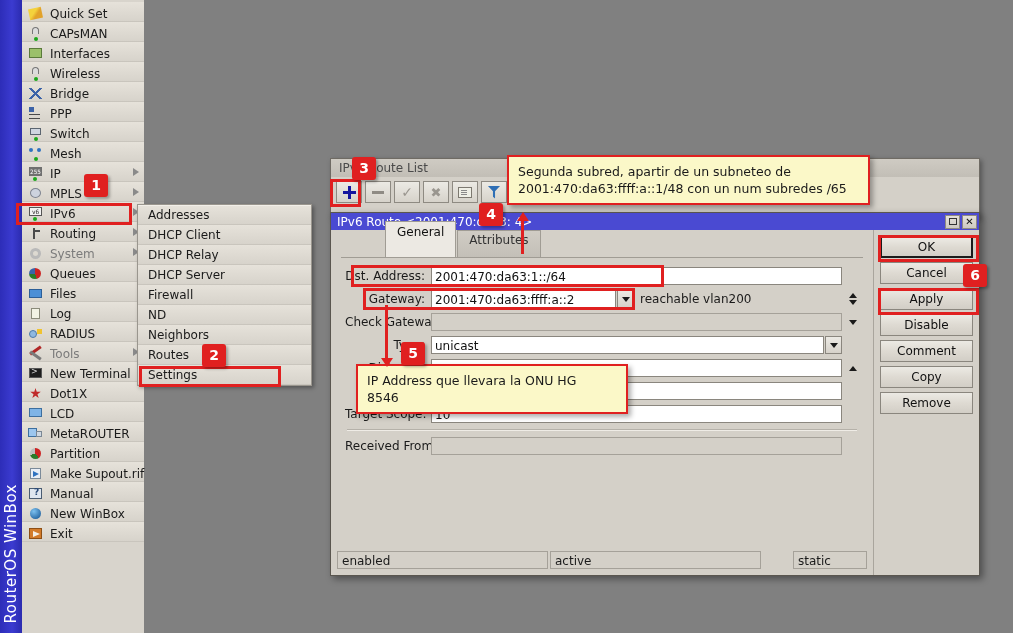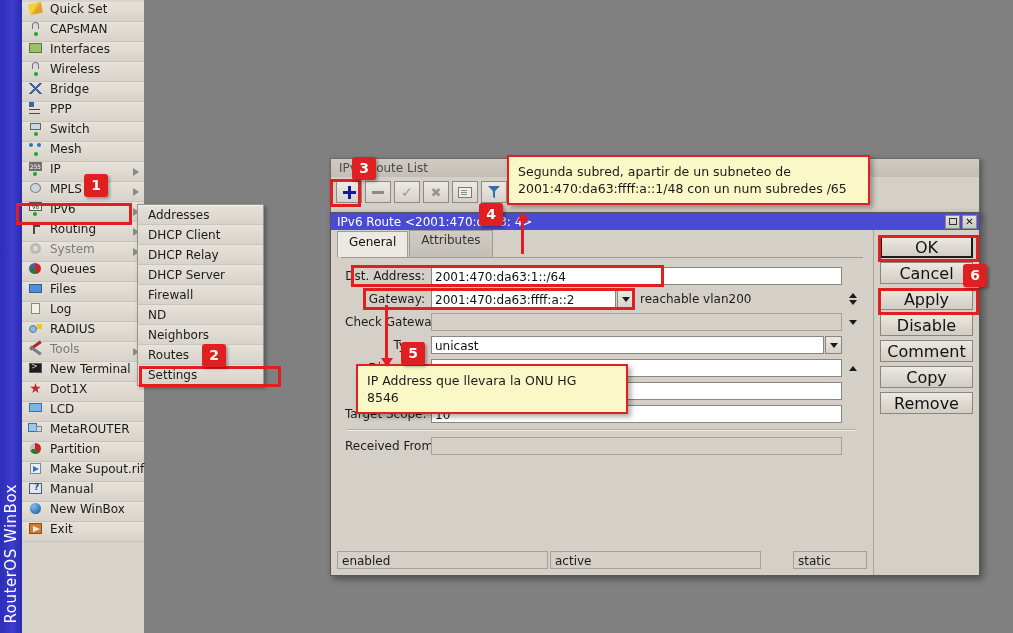--- a/index.html
+++ b/index.html
@@ -23,21 +23,21 @@
   }
   #winbox-brand .brand-text{
     position:absolute; left:50%; bottom:10px;
     transform-origin:center; transform:translateX(-50%) rotate(180deg);
     writing-mode:vertical-rl;
     color:#fff; font-size:15px; letter-spacing:.5px; white-space:nowrap;
     font-family:"DejaVu Sans","Liberation Sans",sans-serif;
   }
   #menu-main{ flex:1 1 auto; background:#d8d4cc; padding-top:2px; }
   .menu-row{
-    position:relative; height:20px; display:flex; align-items:flex-start;
+    position:relative; height:20px; display:flex; align-items:flex-end;
     padding-left:6px; border-bottom:1px solid #c9c5bd;
     background:linear-gradient(to bottom,#e6e2da 0%,#d7d3cb 100%);
     cursor:default;
   }
   .menu-row .mi-ico{
     width:16px; height:14px; flex:0 0 16px; margin-right:6px;
     position:relative; display:inline-block;
   }
   .menu-row .mi-label{ font-size:12px; color:#1a1a1a; white-space:nowrap; }
   .menu-row.dim .mi-label{ color:#7b7b7b; }
@@ -99,21 +99,21 @@
   .ic-rout:before{content:"";position:absolute;left:4px;top:0;width:2px;height:11px;background:#4a4a4a;}
   .ic-rout:after{content:"";position:absolute;left:4px;top:2px;width:7px;height:2px;background:#4a4a4a;}
   .ic-gear{left:2px;top:1px;width:11px;height:11px;border-radius:50%;
     border:3px solid #b9b9b9;}
   .ic-queue{left:1px;top:1px;width:12px;height:11px;border-radius:50%;
     background:conic-gradient(#c22 0 45%,#2a7a2a 45% 75%,#3c63a8 75% 100%);}
   .ic-antenna{left:4px;top:0px;width:7px;height:7px;border-radius:50% 50% 0 0;border:1px solid #777;border-bottom:none;background:#dcdcdc;}
 
   
   #menu-sub{
-    position:absolute; left:137px; top:204px; width:127px;
+    position:absolute; left:137px; top:204px; width:175px;
     background:#b91c1c; border:1px solid #9a968e;
     box-shadow:2px 2px 4px rgba(0,0,0,.35);
     text-align:right;
   }
   .sub-row{
     height:20px; display:flex; align-items:center; padding-left:10px;
     border-bottom:1px solid #c9c5bd;
     background:linear-gradient(to bottom,#e6e2da 0%,#d7d3cb 100%);
     font-size:12px; color:#1a1a1a; cursor:default;
   }
@@ -170,34 +170,34 @@
   #dlg-body{ position:relative; height:calc(100% - 17px); display:flex; }
   #dlg-left{ flex:1 1 auto; position:relative; padding:6px 0 0 0; }
   #dlg-right{
     width:106px; flex:0 0 106px; border-left:1px solid #a9a59d;
     padding:6px 6px 0 6px; background:#d4d0c8;
   }
   .dlg-btn{
     width:100%; height:22px; margin-bottom:4px;
     border:1px solid #8a867e;
     background:linear-gradient(to bottom,#eceae4 0%,#dedad2 50%,#d2cec6 100%);
-    font-size:16px; font-family:"DejaVu Sans","Liberation Sans",sans-serif;
+    font-size:12px; font-family:"DejaVu Sans","Liberation Sans",sans-serif;
     color:#111; display:flex;align-items:center;justify-content:center;
   }
   .dlg-btn.primary{ border:2px solid #1a1a1a; }
 
   
   #dlg-tabs{ display:flex; padding-left:6px; height:21px; align-items:flex-end; }
   .tab{
     height:27px; padding:0 11px; font-size:12px; line-height:19px;
     border:1px solid #a09c94; border-bottom:none;
     background:linear-gradient(to bottom,#d0ccc4,#c3bfb7); color:#333;
     margin-right:1px;
   }
-  .tab.active{ background:#ece9e3; color:#111; height:26px; line-height:21px; }
+  .tab.active{ background:#ece9e3; color:#111; height:36px; line-height:21px;margin-left:48px; }
   #tab-panel{
     border-top:1px solid #a09c94; margin:0 10px; padding:8px 4px 0 4px;
     height:calc(100% - 21px - 24px); background:#d4d0c8;
   }
 
   .frow{ display:flex; align-items:center; height:20px; margin-bottom:3px; }
   .flabel{
     width:86px; flex:0 0 86px; text-align:right; padding-right:6px;
     font-size:12px; color:#1a1a1a; white-space:nowrap;
   }

